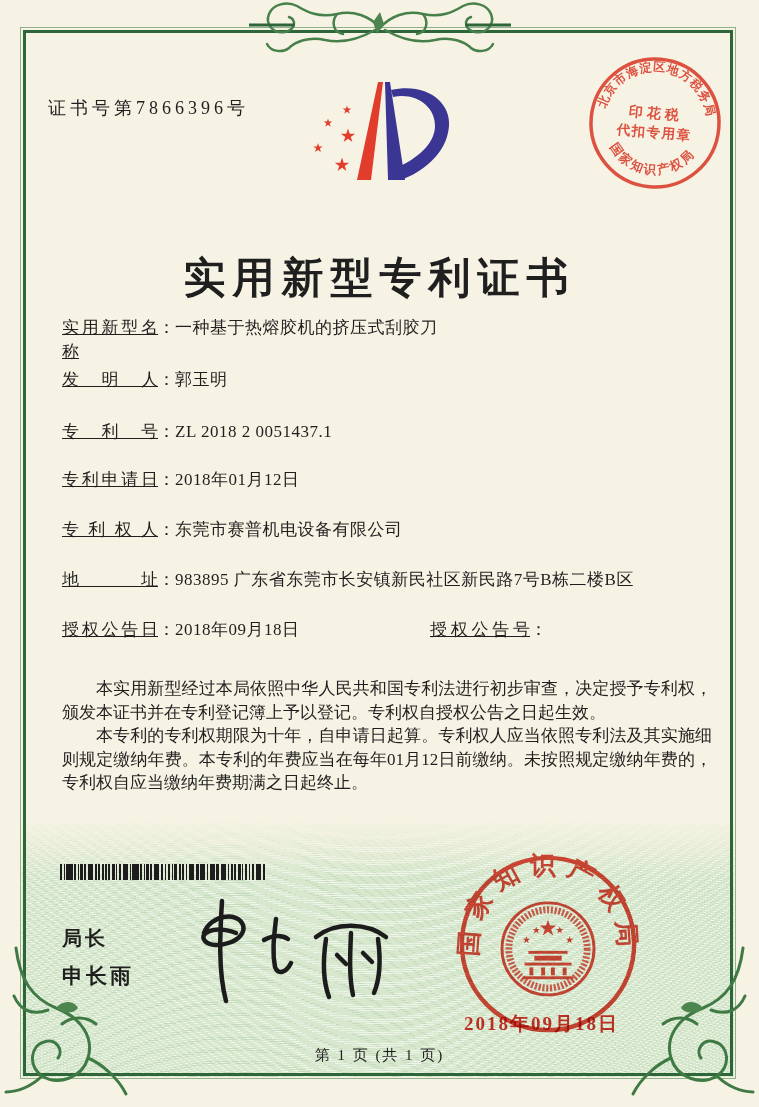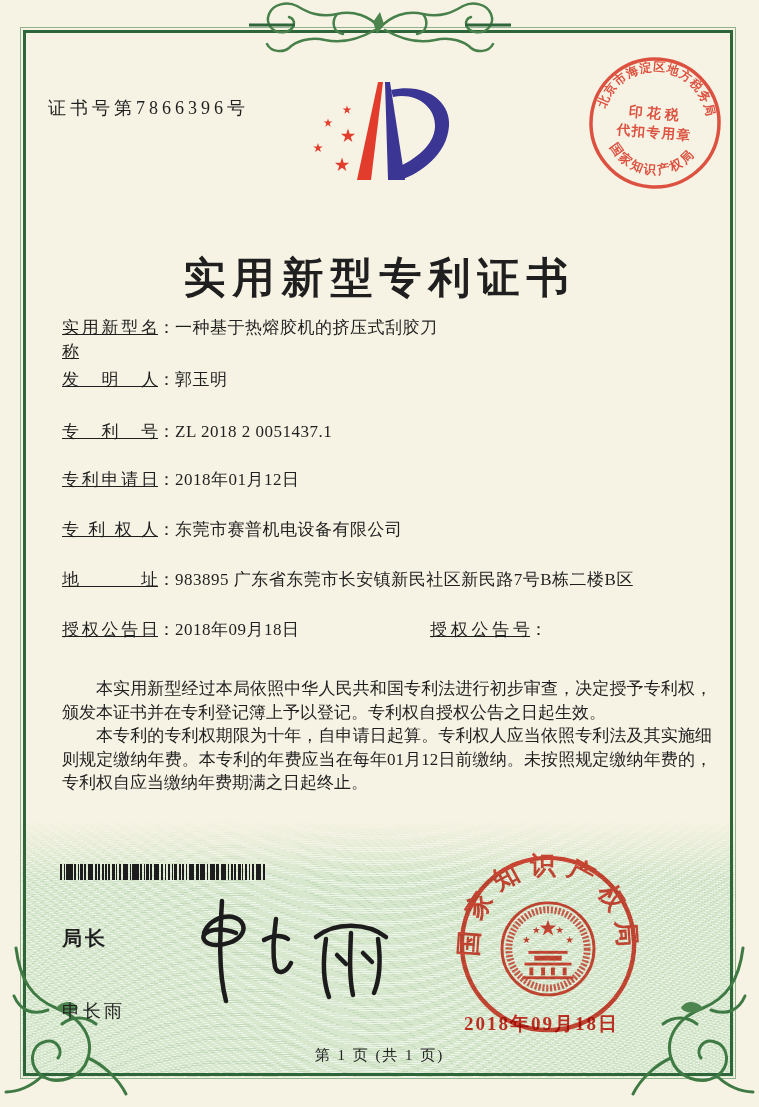--- a/index.html
+++ b/index.html
@@ -43,22 +43,22 @@
   .paras p{margin:0;text-indent:2em;}
   
   .barcode{position:absolute;left:60px;top:864px;width:205px;height:16px;z-index:4;
     background-image:
       repeating-linear-gradient(90deg,#1d1d1d 0 1.5px,transparent 1.5px 3.5px),
       repeating-linear-gradient(90deg,#1d1d1d 0 1px,transparent 1px 6px),
       repeating-linear-gradient(90deg,transparent 0 9px,#1d1d1d 9px 11px);
   }
   .director-title{position:absolute;left:62px;top:925px;font-size:20px;font-weight:bold;z-index:4;
     font-family:"Liberation Sans","DejaVu Sans",sans-serif;letter-spacing:3px;}
-  .director-name{position:absolute;left:62px;top:962px;font-size:18px;font-weight:normal;z-index:4;
-    font-family:"Liberation Sans","DejaVu Sans",sans-serif;letter-spacing:3px;margin-top:37px;}
+  .director-name{position:absolute;left:62px;top:962px;font-size:21px;font-weight:bold;z-index:4;
+    font-family:"Liberation Sans","DejaVu Sans",sans-serif;letter-spacing:3px;}
   .signature{position:absolute;left:188px;top:893px;width:212px;height:114px;z-index:4;}
   .seal{position:absolute;left:455px;top:851px;width:186px;height:186px;z-index:5;
     mix-blend-mode:multiply;opacity:.92;}
   .seal-date{position:absolute;left:464px;top:1011px;z-index:6;color:#d8342a;
     font-size:19px;font-weight:bold;letter-spacing:2px;mix-blend-mode:multiply;}
   .page-footer{position:absolute;left:0;top:1046px;width:100%;text-align:center;
     font-size:15px;letter-spacing:2px;z-index:4;}
   
   .tax-stamp{position:absolute;left:580px;top:48px;width:150px;height:150px;z-index:5;
     transform:rotate(5deg);mix-blend-mode:multiply;opacity:.9;}

